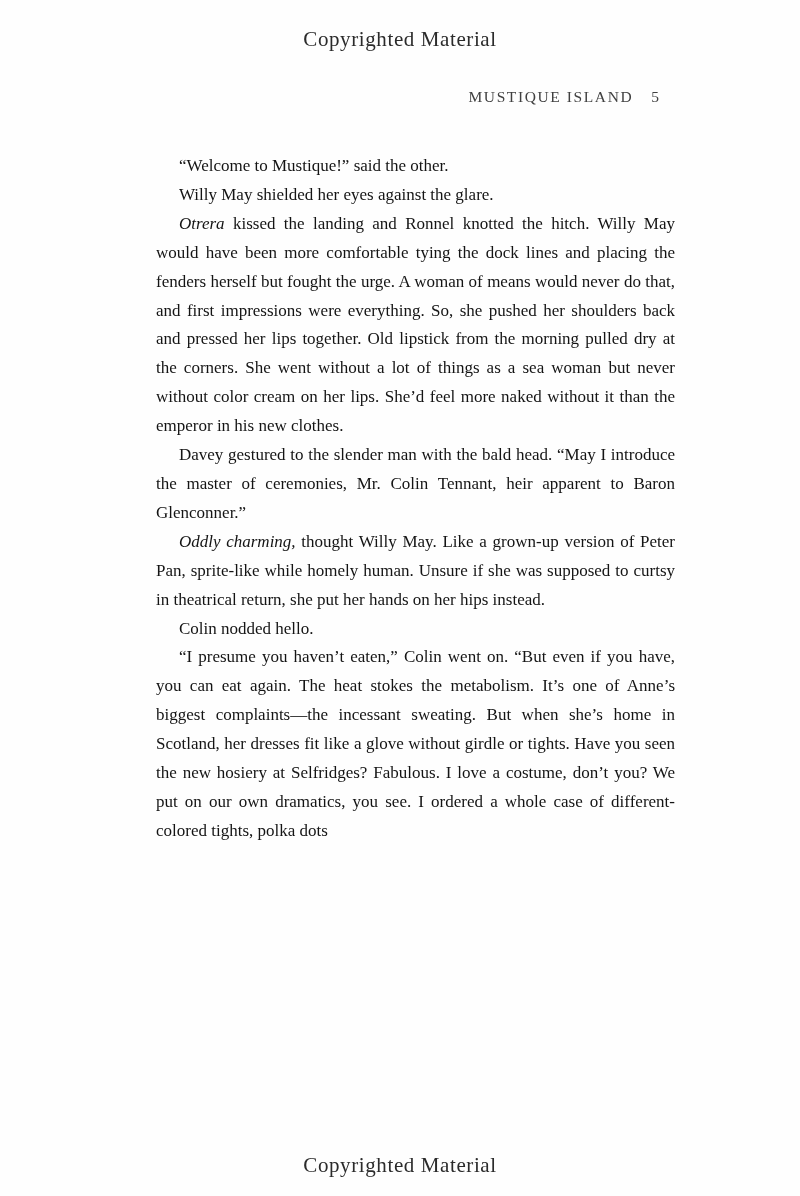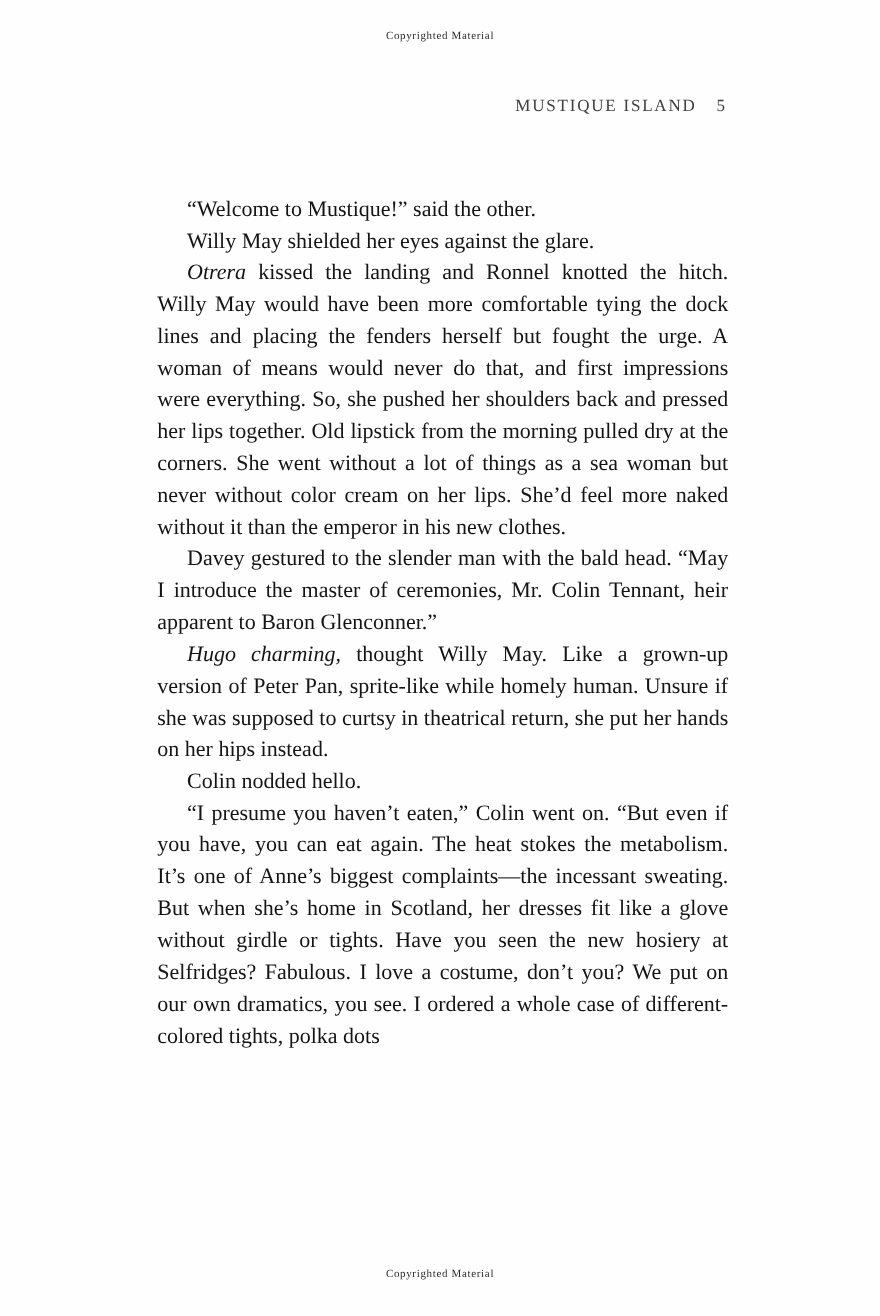--- a/index.html
+++ b/index.html
@@ -19,21 +19,21 @@
     position: absolute;
     inset: 0;
     background: #fefefe;
   }
   .watermark {
     position: absolute;
     left: 0;
     width: 100%;
     text-align: center;
     font-family: "Liberation Serif", serif;
-    font-size: 10px;
+    font-size: 21px;
     letter-spacing: 0.6px;
     color: #2b2b2b;
   }
   .watermark-top { top: 27px; }
   .watermark-bottom { top: 1153px; }
 
   .running-head {
     position: absolute;
     top: 88px;
     right: 141px;
@@ -45,30 +45,29 @@
   }
   .running-head .page-number {
     margin-left: 18px;
     letter-spacing: 0;
     font-size: 15.5px;
   }
 
   .body-text {
     position: absolute;
     top: 152px;
-    left: 143px;
+    left: 156px;
     width: 519px;
     font-family: "Liberation Serif", serif;
-    font-size: 20px;
+    font-size: 17px;
     line-height: 28.9px;
     text-align: justify;
     text-justify: inter-word;
     color: #141414;
     hyphens: manual;
-    margin-top: 24px;
   }
   .body-text p {
     margin: 0;
     text-indent: 1.35em;
   }
   .body-text em {
   }
 </style>
 </head>
 <body>
@@ -79,20 +78,20 @@
 
   <div class="running-head">
     <span>MUSTIQUE ISLAND</span><span class="page-number">5</span>
   </div>
 
   <div class="body-text">
     <p>“Welcome to Mustique!” said the other.</p>
     <p>Willy May shielded her eyes against the glare.</p>
     <p><em>Otrera</em><span> kissed the landing and Ronnel knotted the hitch. Willy May would have been more comfortable tying the dock lines and placing the fenders herself but fought the urge. A woman of means would never do that, and first impressions were everything. So, she pushed her shoulders back and pressed her lips together. Old lipstick from the morning pulled dry at the corners. She went without a lot of things as a sea woman but never without color cream on her lips. She’d feel more naked without it than the emperor in his new clothes.</span></p>
     <p>Davey gestured to the slender man with the bald head. “May I introduce the master of ceremonies, Mr. Colin Tennant, heir apparent to Baron Glenconner.”</p>
-    <p><em>Hugo charming,</em><span> thought Willy May. Like a grown-up version of Peter Pan, sprite-like while homely human. Unsure if she was supposed to curtsy in theatrical return, she put her hands on her hips instead.</span></p>
+    <p><em>Oddly charming,</em><span> thought Willy May. Like a grown-up version of Peter Pan, sprite-like while homely human. Unsure if she was supposed to curtsy in theatrical return, she put her hands on her hips instead.</span></p>
     <p>Colin nodded hello.</p>
     <p>“I presume you haven’t eaten,” Colin went on. “But even if you have, you can eat again. The heat stokes the metabolism. It’s one of Anne’s biggest complaints—the incessant sweating. But when she’s home in Scotland, her dresses fit like a glove without girdle or tights. Have you seen the new hosiery at Selfridges? Fabulous. I love a costume, don’t you? We put on our own dramatics, you see. I ordered a whole case of different-colored tights, polka dots</p>
   </div>
 
   <div class="watermark watermark-bottom">Copyrighted Material</div>
 
 </div>
 
 </body></html>

